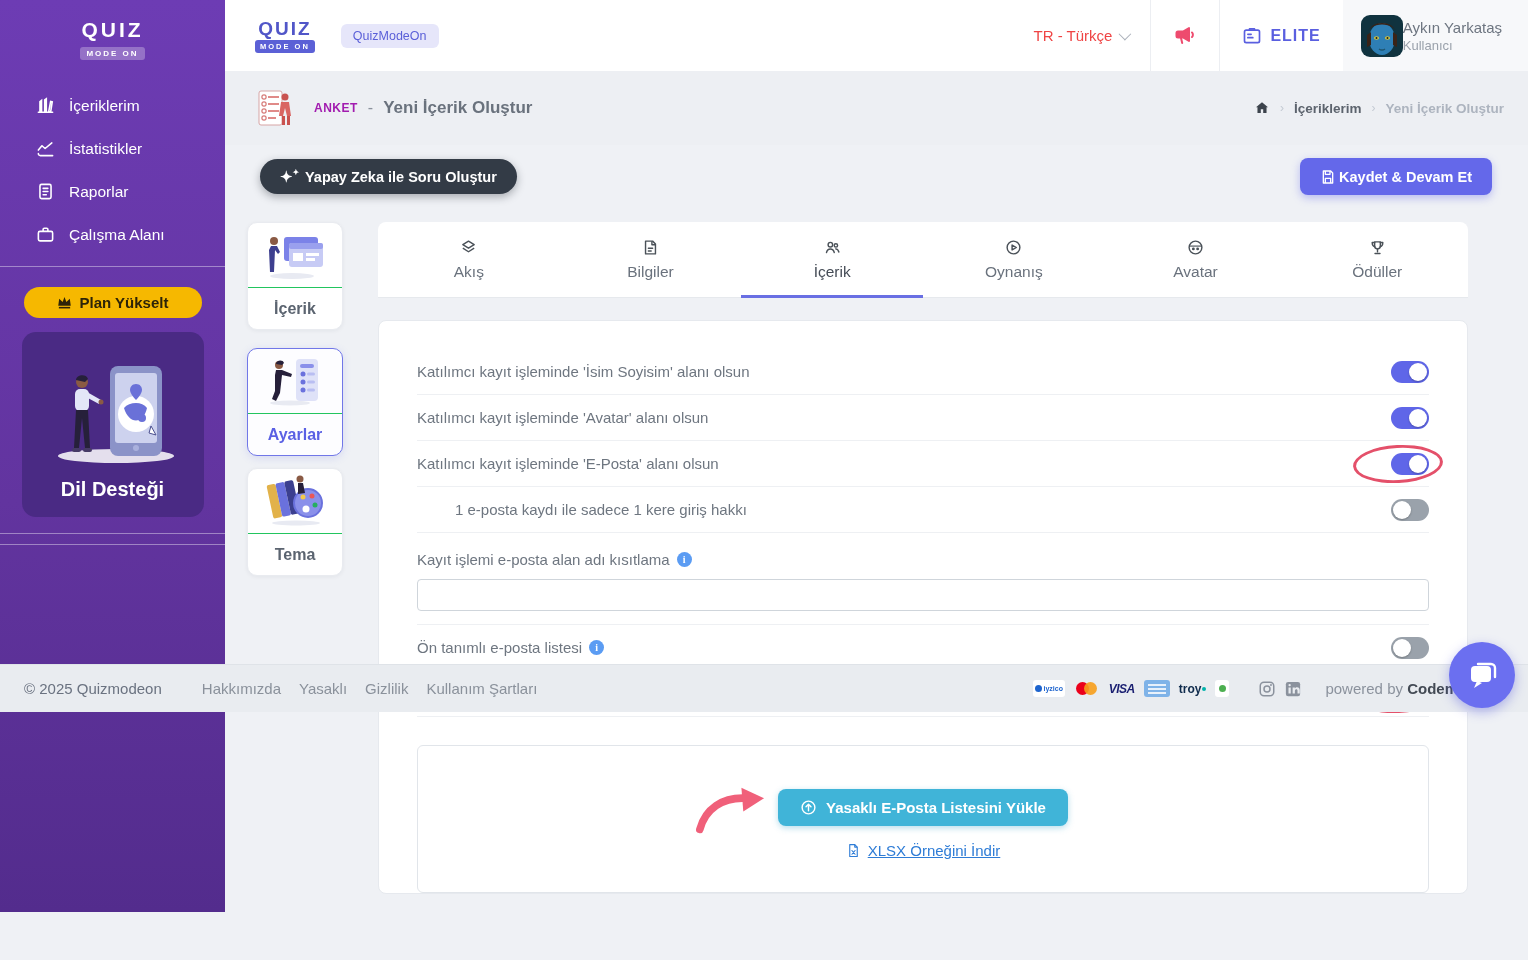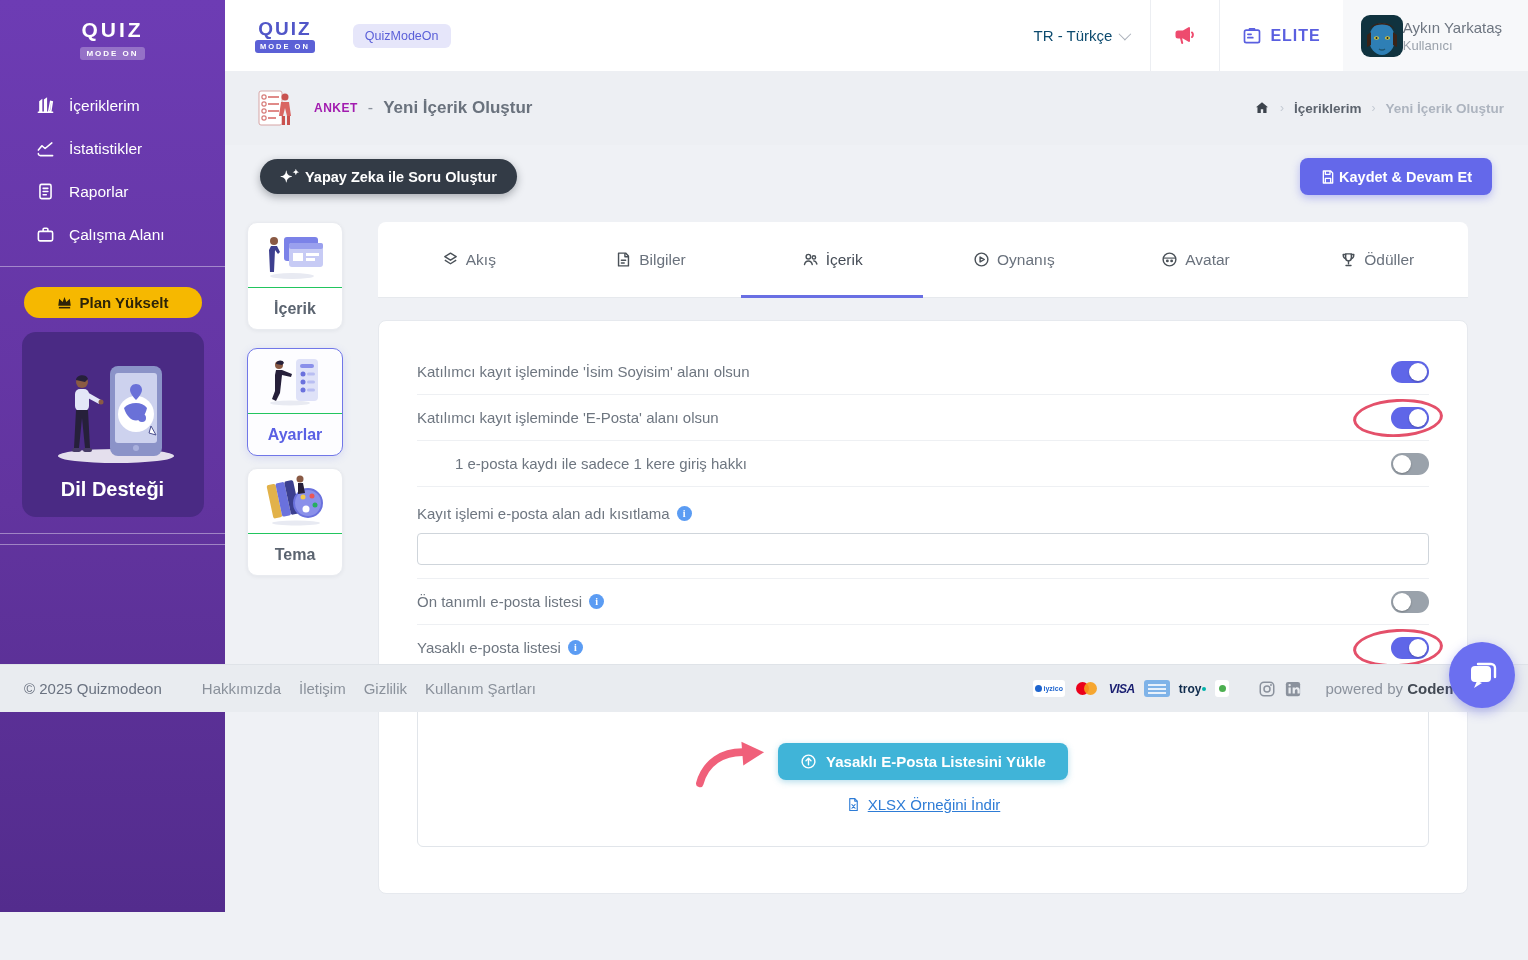--- a/index.html
+++ b/index.html
@@ -30,25 +30,25 @@
   .quote-text { font-size:15.5px; line-height:1.42; color:#ece7f8; }
   .quote-author { margin-top:12px; font-size:16px; font-weight:bold; color:#fff; }
 
   
   #topbar { position:absolute; left:225px; top:0; width:1303px; height:71px; background:#fff;
     display:flex; align-items:center; z-index:2; }
   .tb-logo { display:flex; flex-direction:column; align-items:center; margin-left:30px; }
   .tb-logo .logo-top { font-size:19px; font-weight:bold; letter-spacing:2px; color:#5156c8; line-height:1; }
   .tb-logo .logo-bottom { margin-top:2px; font-size:7.5px; font-weight:bold; letter-spacing:2px;
     color:#fff; background:#5b60d6; border-radius:3px; padding:2px 5px; }
-  .tb-chip { margin-left:38px; font-size:12.5px; color:#5a5fd8; background:#e6e6fa;
+  .tb-chip { margin-left:26px; font-size:12.5px; color:#5a5fd8; background:#e6e6fa;
     border-radius:6px; padding:5px 12px; }
   .tb-right { margin-left:auto; display:flex; align-items:stretch; height:100%; }
   .tb-sec { display:flex; align-items:center; padding:0 22px; border-left:1px solid #eceef2; }
-  .tb-lang { font-size:15px; color:#0c4a6e; cursor:pointer; display:flex; align-items:center; gap:7px; }
+  .tb-lang { font-size:15px; color:#ef4444; cursor:pointer; display:flex; align-items:center; gap:7px; }
   .chev { width:9px; height:9px; border-right:1.6px solid #aab0ba; border-bottom:1.6px solid #aab0ba;
     transform:rotate(45deg) translateY(-2px); }
   .tb-megaphone svg { width:24px; height:24px; }
   .tb-elite { display:flex; align-items:center; gap:8px; color:#5a5fe0; font-weight:bold;
     font-size:16px; letter-spacing:1px; cursor:pointer; }
   .tb-elite svg { width:20px; height:20px; }
   .tb-user { background:#f7f8fa; display:flex; align-items:center; gap:0; padding:0 26px 0 18px; cursor:pointer; }
   .avatar { width:42px; height:42px; border-radius:9px; overflow:hidden; flex:none; }
   .tb-user-name { font-size:15px; color:#6d7580; }
   .tb-user-role { font-size:13px; color:#9aa1ab; margin-top:2px; }
@@ -83,21 +83,21 @@
     display:flex; flex-direction:column; cursor:pointer; overflow:hidden; }
   .side-card .ill { height:64px; display:flex; align-items:center; justify-content:center; }
   .side-card .ill svg { width:66px; height:52px; }
   .side-card .lbl { flex:1; border-top:1px solid #22c55e; display:flex; align-items:center;
     justify-content:center; font-size:16px; font-weight:bold; color:#5b6470; }
   .side-card.active { border:1.5px solid #7177e8; background:#fdfdff; box-shadow:0 2px 8px rgba(100,110,230,.18); }
   .side-card.active .lbl { color:#5a60e4; }
 
   #tabstrip { position:absolute; left:153px; top:77px; width:1090px; height:76px; background:#fff;
     border-radius:8px 8px 0 0; border-bottom:1px solid #e6e9ed; display:flex; }
-  .tab { flex:1; display:flex; flex-direction:row; align-items:center; justify-content:center;
+  .tab { flex:1; display:flex; flex-direction:column; align-items:center; justify-content:center;
     gap:7px; cursor:pointer; position:relative; color:#6a727d; }
   .tab svg { width:17px; height:17px; color:#4a5158; }
   .tab .tab-label { font-size:15.5px; }
   .tab.active { color:#454c56; }
   .tab.active .tab-label { font-weight:normal; color:#454c56; }
   .tab.active::after { content:""; position:absolute; bottom:-1px; left:0; width:100%; height:3px;
     background:#696fe3; }
 
   #panel { position:absolute; left:153px; top:175px; width:1090px; height:574px; background:#fff;
     border:1px solid #e6e9ee; border-radius:8px; padding:28px 38px 0; }
@@ -440,20 +440,26 @@
     </div>
 
     <section id="panel">
       <div class="srow">
         <span class="srow-label">Katılımcı kayıt işleminde 'İsim Soyisim' alanı olsun</span>
         <span class="toggle-wrap">
             <span class="toggle on"></span>
           </span>
       </div>
       <div class="srow">
+        <span class="srow-label">Katılımcı kayıt işleminde 'Avatar' alanı olsun</span>
+        <span class="toggle-wrap">
+            <span class="toggle on"></span>
+          </span>
+      </div>
+      <div class="srow">
         <span class="srow-label">Katılımcı kayıt işleminde 'E-Posta' alanı olsun</span>
         <span class="toggle-wrap">
           <span class="toggle on"></span>
           <span class="circle-annotation"></span>
         </span>
       </div>
       <div class="srow indent">
         <span class="srow-label">1 e-posta kaydı ile sadece 1 kere giriş hakkı</span>
         <span class="toggle-wrap">
             <span class="toggle"></span>
@@ -508,21 +514,21 @@
           <span>XLSX Örneğini İndir</span>
         </a>
       </div>
     </section>
   </main>
 
   <footer id="footer">
     <span class="ft-copy">© 2025 Quizmodeon</span>
     <div class="ft-links">
       <span class="ft-link">Hakkımızda</span>
-      <span class="ft-link">İletişim</span>
+      <span class="ft-link">Yasaklı</span>
       <span class="ft-link">Gizlilik</span>
       <span class="ft-link">Kullanım Şartları</span>
     </div>
     <div class="ft-right">
       <span class="pay pay-iyzico"><i class="dot"></i>iyzico</span>
       <span class="pay pay-mc">
           <i></i>
           <i></i>
         </span>
       <span class="pay pay-visa">VISA</span>

